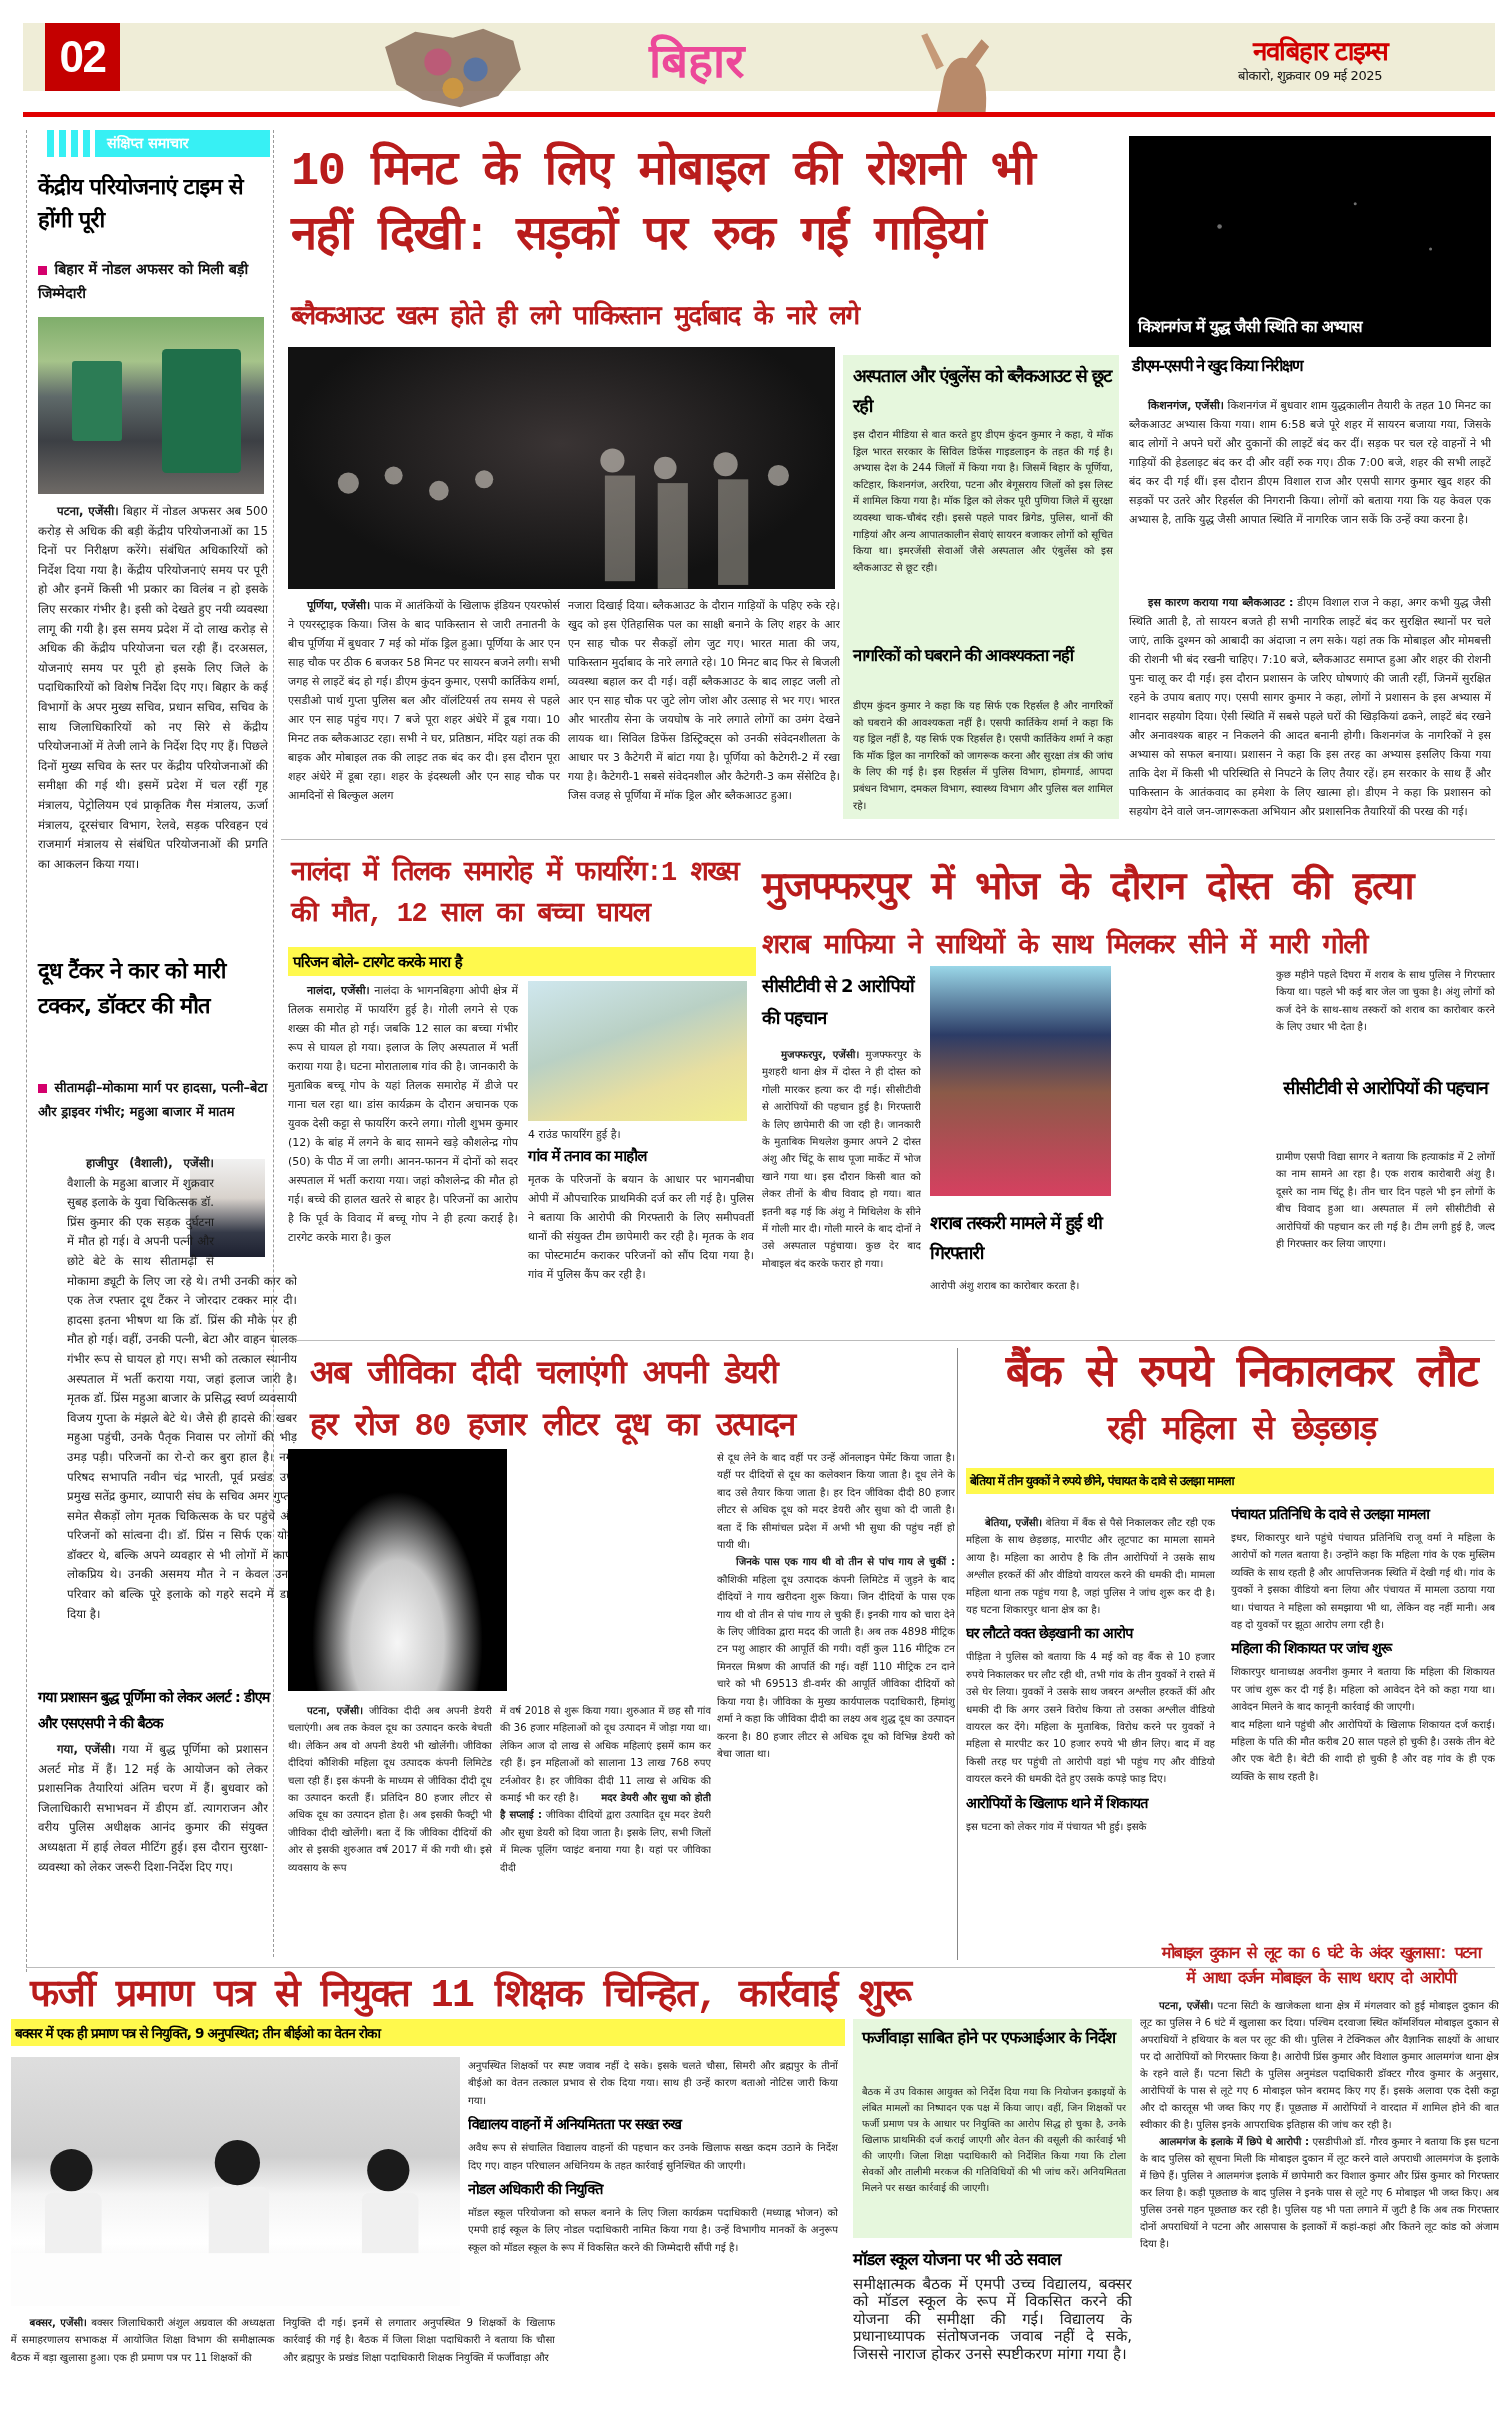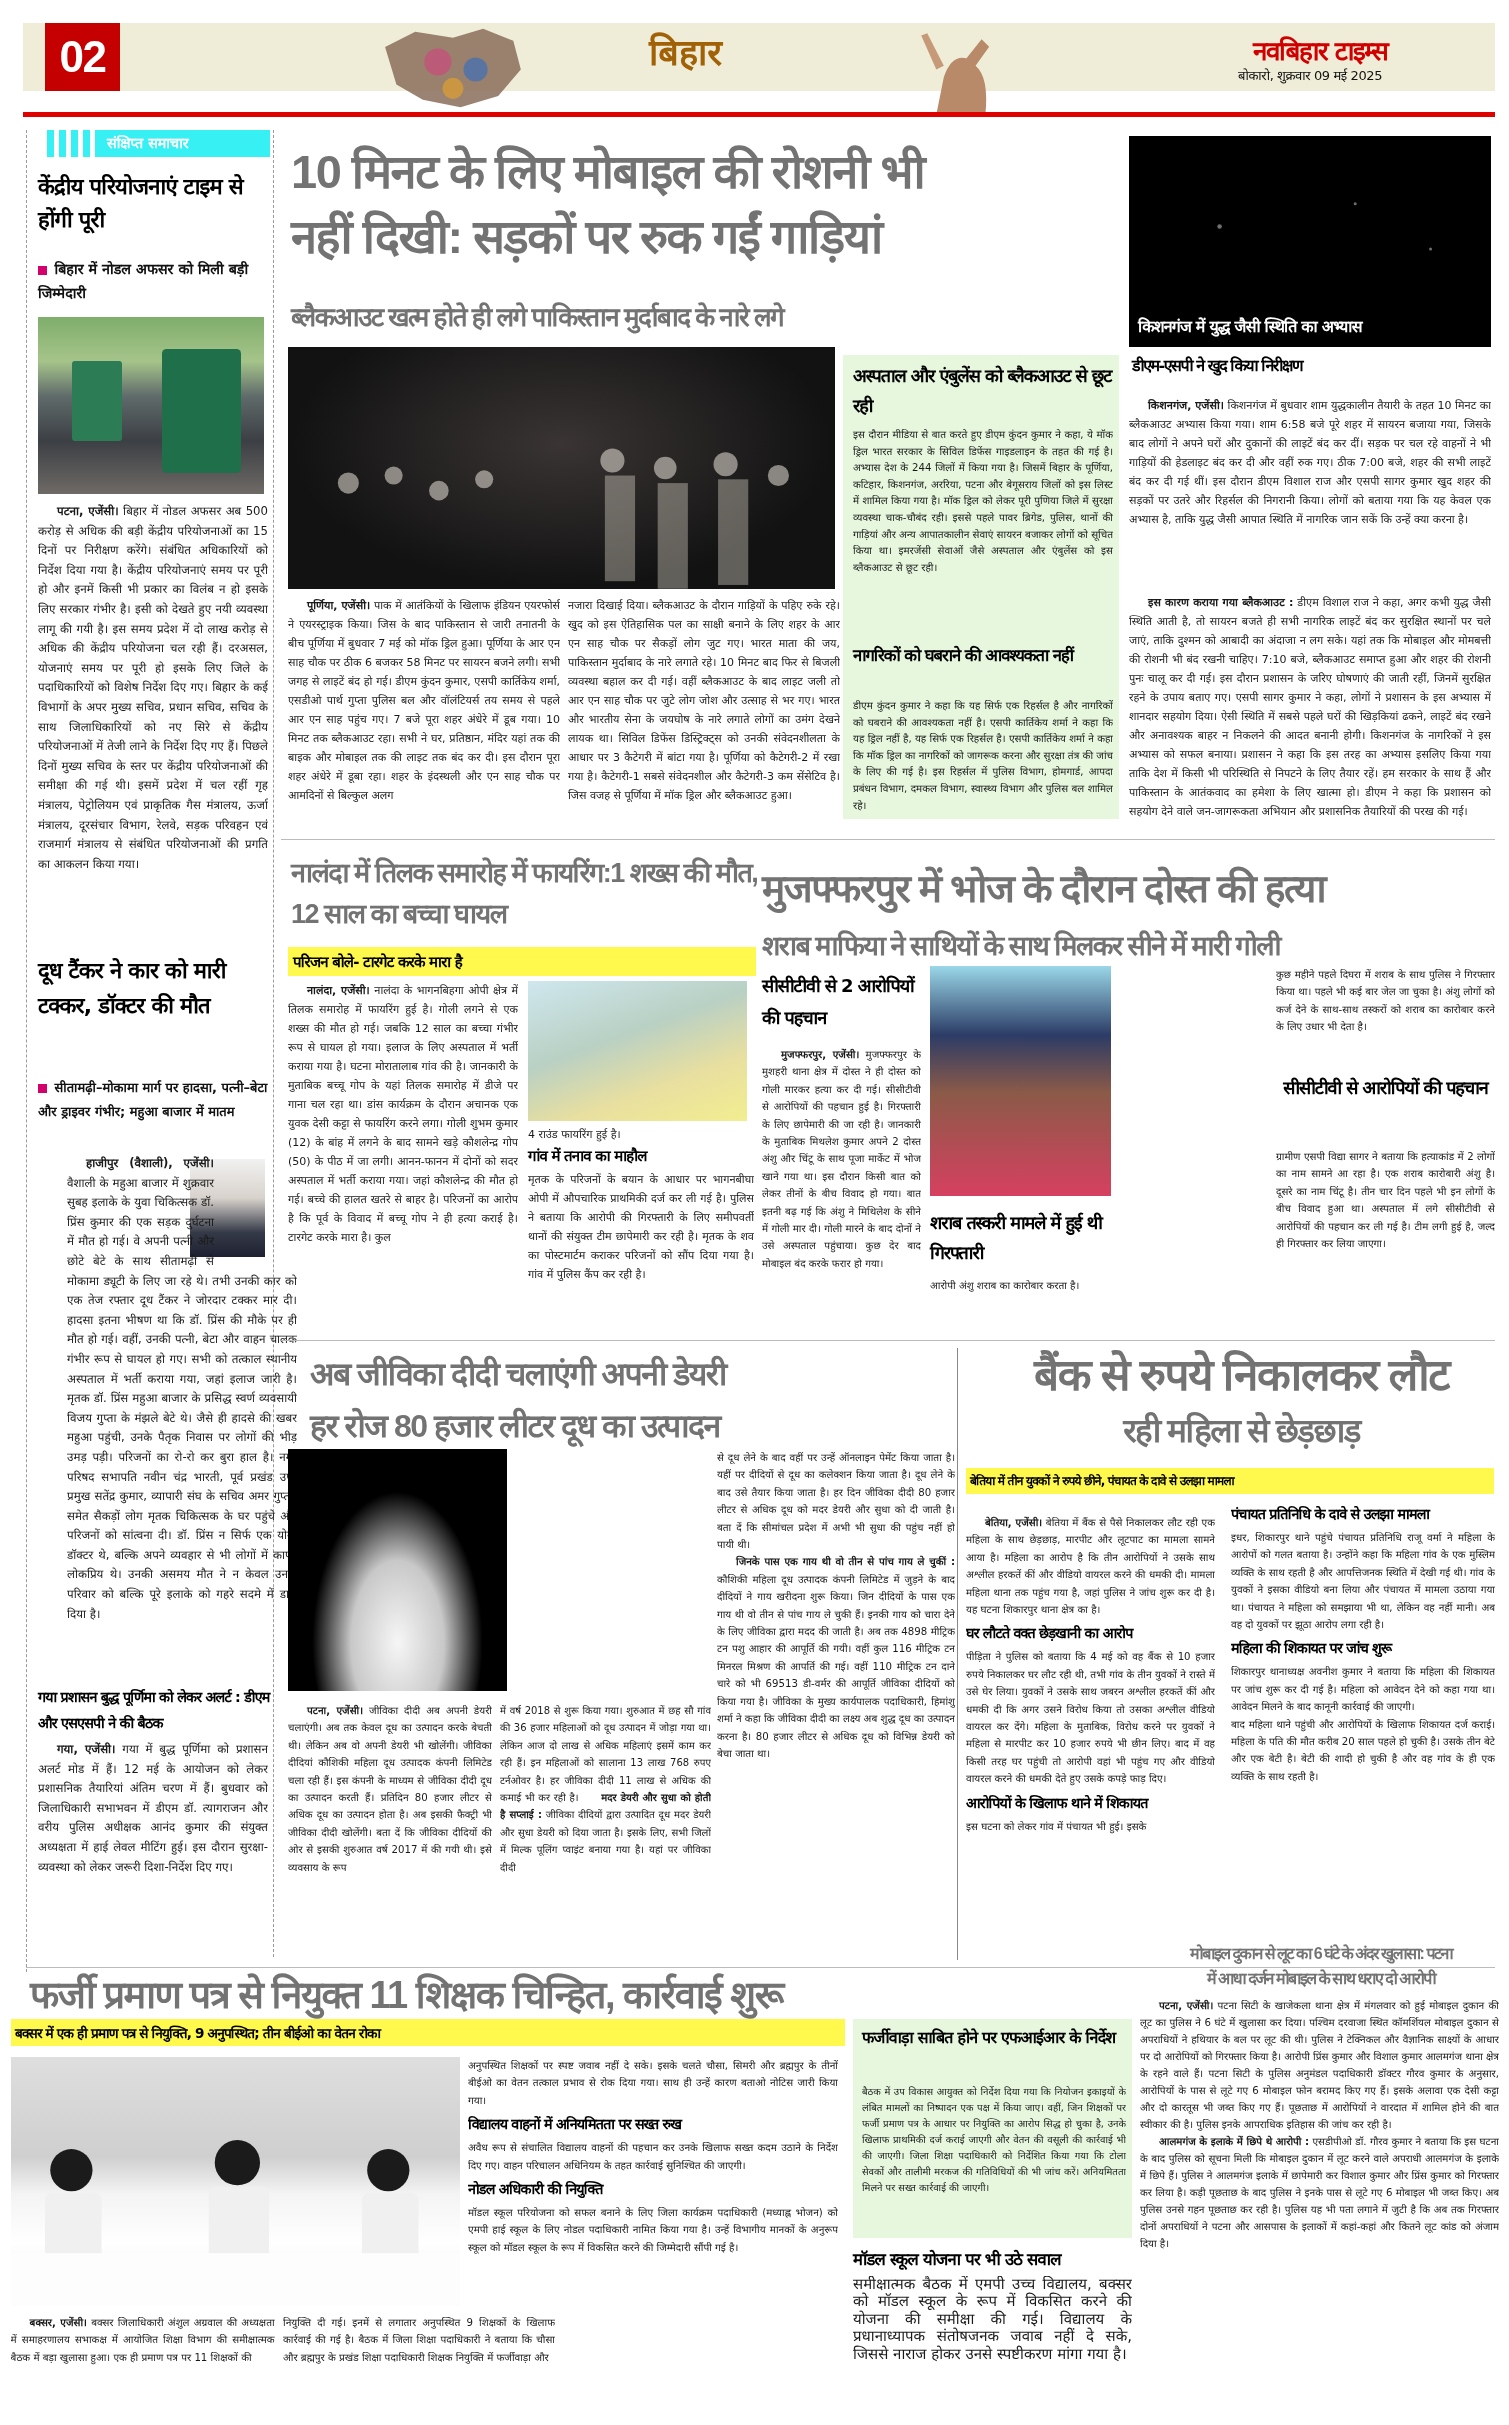--- a/index.html
+++ b/index.html
@@ -4,26 +4,26 @@
 <style>
   * { box-sizing: border-box; margin: 0; padding: 0; }
   html, body { width: 1510px; height: 2426px; background: #fff; overflow: hidden; }
   body { font-family: "DejaVu Sans", "Liberation Sans", sans-serif; color: #111; position: relative; }
 
   .abs { position: absolute; }
   .body-text { font-family: "DejaVu Sans", sans-serif; font-size: 11.7px; line-height: 19.6px; text-align: justify; color: #1a1a1a; }
   .body-text.cond { font-size: 11px; line-height: 19px; }
   .dateline { font-weight: bold; padding-left: 19px; }
   .hl { font-family: "DejaVu Sans", sans-serif; font-weight: bold; color: #000; letter-spacing: -0.8px; }
-  .hl-cond { font-family: Liberation Sans, sans-serif; font-weight: bold; color: #737373; letter-spacing: -1.5px; transform-origin: left top; }
+  .hl-cond { font-family: Liberation Mono, monospace; font-weight: bold; color: #b91c1c; letter-spacing: -1.5px; transform-origin: left top; }
 
   
   .masthead { left: 22.6px; top: 22.6px; width: 1472px; height: 68px; background: #efedd7; }
   .page-no { left: 45px; top: 22.6px; width: 75px; height: 68px; background: #c40000; color: #fff; font-size: 44px; font-weight: bold; display: flex; align-items: center; justify-content: center; font-family: "Liberation Sans", sans-serif; letter-spacing: -1.5px; }
-  .section-title { left: 649px; top: 27px; font-size: 36px; font-weight: bold; color: #a16207; font-family: Liberation Mono, monospace; }
+  .section-title { left: 649px; top: 27px; font-size: 47px; font-weight: bold; color: #ec4899; font-family: Liberation Mono, monospace; }
   .map-art { left: 370px; top: 24px; width: 181px; height: 91px; }
   .statue-art { left: 891px; top: 24px; width: 151px; height: 91px; }
   .brand { left: 1253px; top: 32px; font-size: 26px; font-weight: bold; color: #d10000; font-family: "DejaVu Sans", sans-serif; letter-spacing: -1.5px; }
   .dateinfo { left: 1238px; top: 66px; font-size: 13px; color: #111; font-family: "DejaVu Sans", sans-serif; letter-spacing: -0.4px; }
   .redbar { left: 22.6px; top: 112px; width: 1472px; height: 5.3px; background: #e00000; }
 
   .vrule { border-left: 1.5px dashed #9a9a9a; }
   .hrule { border-top: 0.8px solid #bbb; }
 
   

